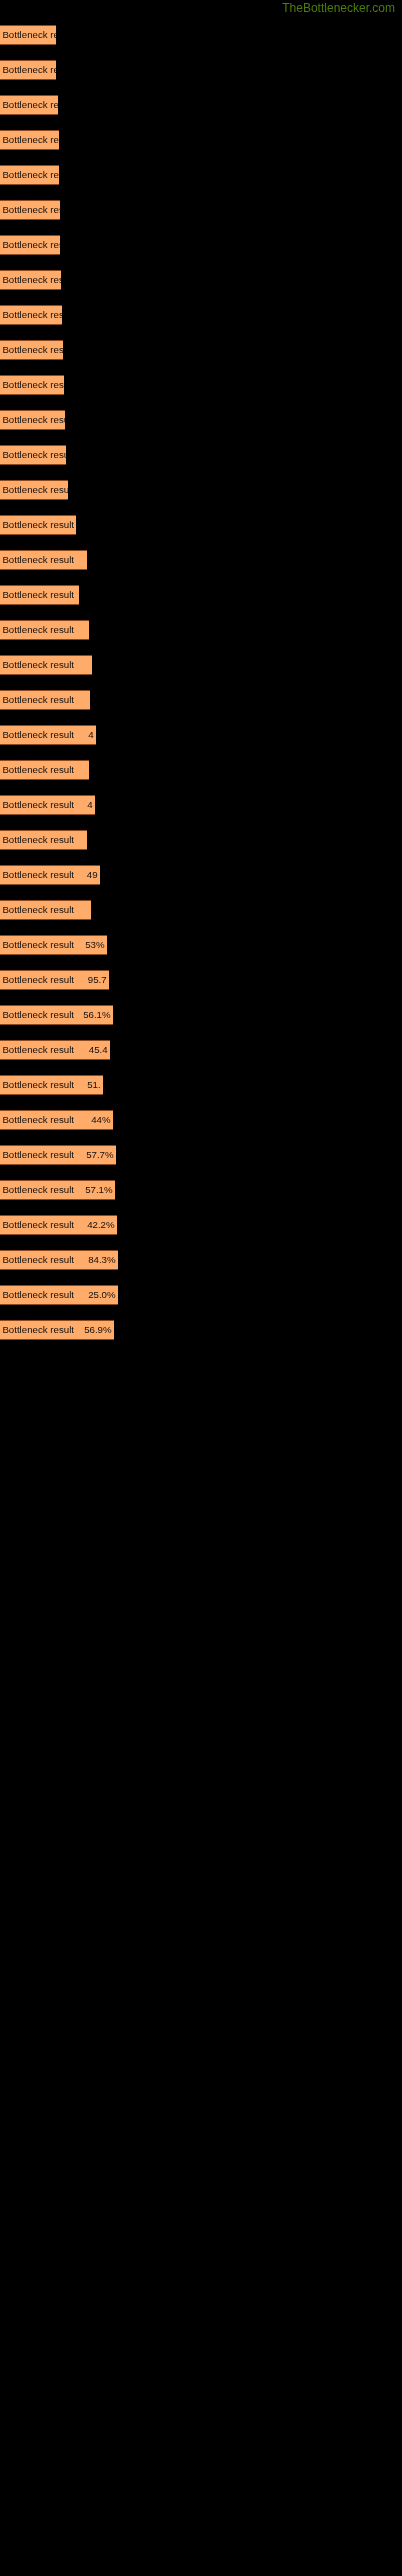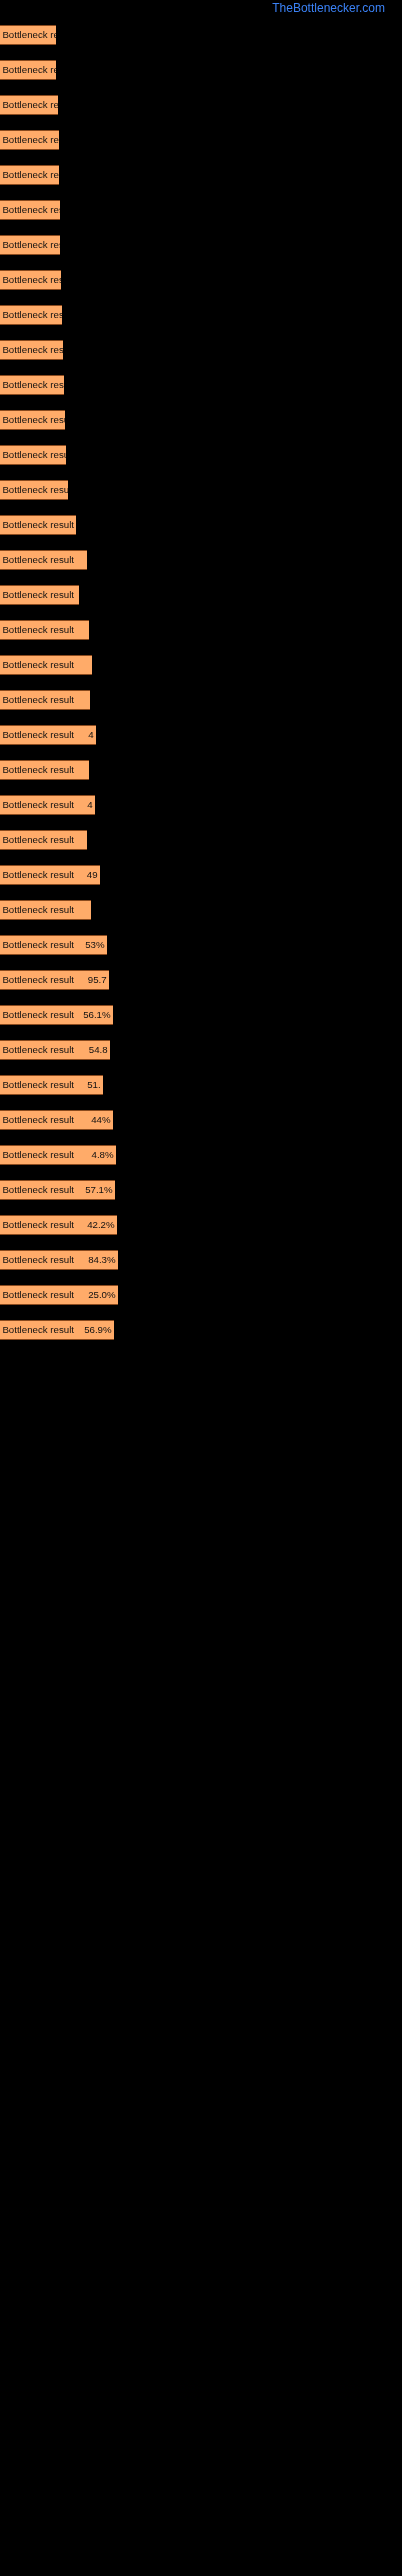--- a/index.html
+++ b/index.html
@@ -15,23 +15,23 @@
     font-family: "Liberation Sans", sans-serif;
   }
   #site-header {
     position: absolute;
     top: 0;
     left: 0;
     width: 403px;
     height: 17.7px;
     line-height: 17.7px;
     text-align: right;
-    padding-right: 18px;
+    padding-right: 8px;
     box-sizing: border-box;
-    color: #3b82f6;
+    color: #4d7c0f;
     font-size: 12px;
     font-family: "Liberation Sans", sans-serif;
     letter-spacing: 0px;
   }
   #chart {
     position: absolute;
     top: 17.7px;
     left: 0;
     width: 403px;
   }
@@ -246,39 +246,39 @@
     </div>
     <div class="row">
       <div class="bar" style="width: 113px;">
         <span class="bar-label">Bottleneck result</span>
         <span class="bar-value">56.1%</span>
       </div>
     </div>
     <div class="row">
       <div class="bar" style="width: 110px;">
         <span class="bar-label">Bottleneck result</span>
-        <span class="bar-value">54.8</span>
+        <span class="bar-value">45.4</span>
       </div>
     </div>
     <div class="row">
       <div class="bar" style="width: 103px;">
         <span class="bar-label">Bottleneck result</span>
         <span class="bar-value">51.</span>
       </div>
     </div>
     <div class="row">
       <div class="bar" style="width: 113px;">
         <span class="bar-label">Bottleneck result</span>
         <span class="bar-value">44%</span>
       </div>
     </div>
     <div class="row">
       <div class="bar" style="width: 116px;">
         <span class="bar-label">Bottleneck result</span>
-        <span class="bar-value">4.8%</span>
+        <span class="bar-value">57.7%</span>
       </div>
     </div>
     <div class="row">
       <div class="bar" style="width: 115px;">
         <span class="bar-label">Bottleneck result</span>
         <span class="bar-value">57.1%</span>
       </div>
     </div>
     <div class="row">
       <div class="bar" style="width: 117px;">

